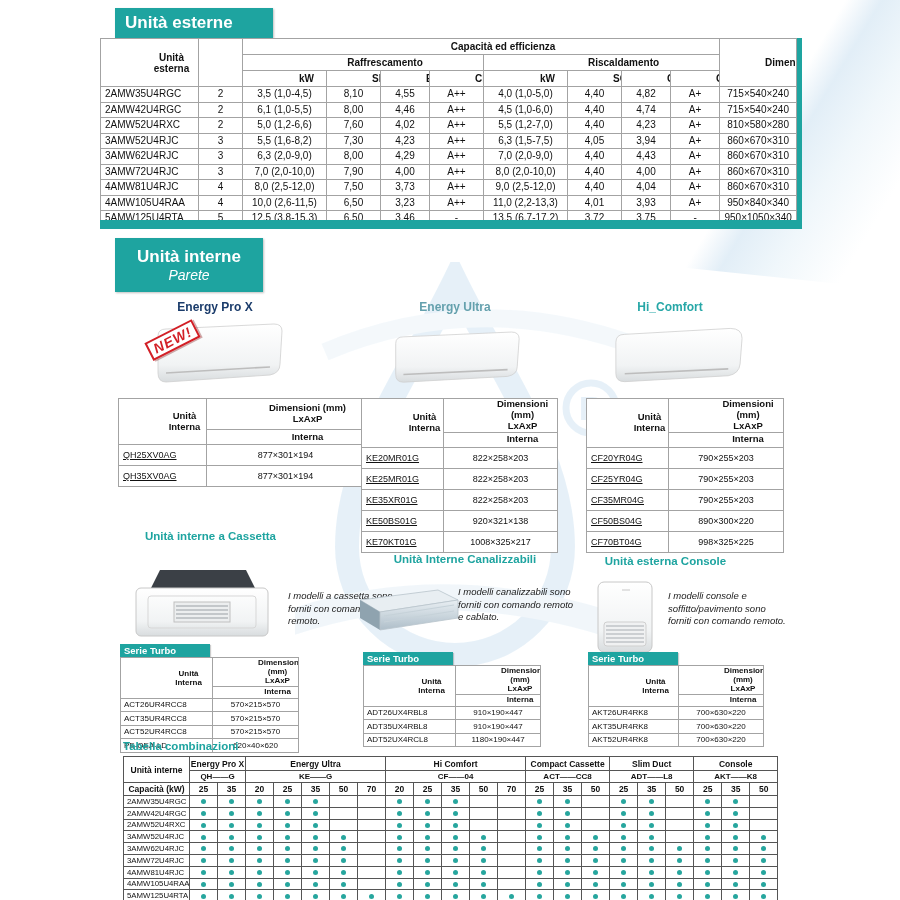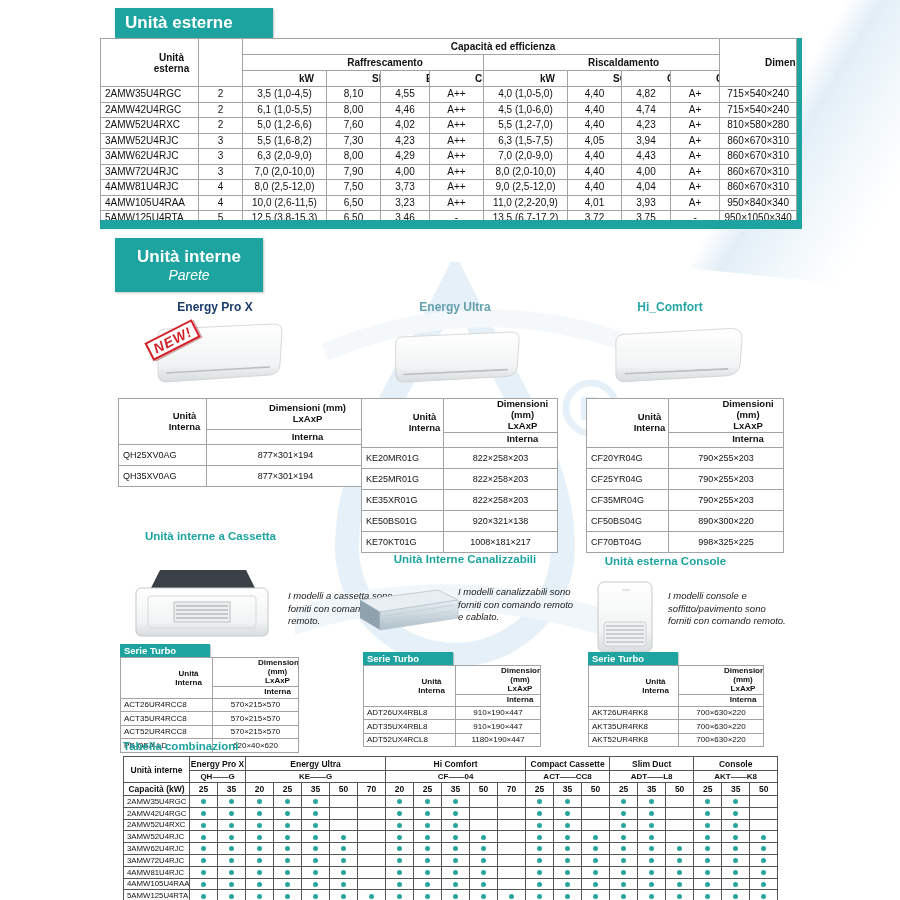--- a/index.html
+++ b/index.html
@@ -22,21 +22,21 @@
 
   .outdoor th{font-size:10px;height:15px;line-height:1.1;}
   .outdoor td{font-size:10px;height:14.5px;line-height:1;}
   .outdoor td.c0{text-align:left;padding-left:4px;}
 
   .tealbar{background:#1ea4a0;}
 
   .prodtitle{font-size:12px;font-weight:bold;text-align:center;}
   .dimtbl th{font-size:9.5px;line-height:1.15;}
   .dimtbl td{font-size:9px;height:20px;}
-  .dimtbl td.c0{text-align:left;padding-left:4px;}
+  .dimtbl td.c0{text-align:left;padding-left:4px;text-decoration:underline;}
 
   .sectitle{font-size:11.5px;font-weight:bold;color:#1ea4a0;text-align:center;}
   .note{font-size:9.5px;font-style:italic;line-height:1.32;color:#1b1b1b;}
   .seriebar{background:#1ea4a0;color:#fff;font-size:9.5px;font-weight:bold;
             display:flex;align-items:center;padding-left:4px;box-shadow:1px 1px 1px rgba(0,0,0,.2);}
   .serietbl th{font-size:8px;line-height:1.15;}
   .serietbl td{font-size:8px;height:12.5px;}
   .serietbl td.c0{text-align:left;padding-left:3px;}
 
   .combtitle{font-size:11.5px;font-weight:bold;color:#1ea4a0;}
@@ -214,21 +214,21 @@
         <td>A+</td>
         <td>860×670×310</td>
       </tr>
       <tr>
         <td class="c0">4AMW105U4RAA</td>
         <td>4</td>
         <td>10,0 (2,6-11,5)</td>
         <td>6,50</td>
         <td>3,23</td>
         <td>A++</td>
-        <td>11,0 (2,2-20,9)</td>
+        <td>11,0 (2,2-13,3)</td>
         <td>4,01</td>
         <td>3,93</td>
         <td>A+</td>
         <td>950×840×340</td>
       </tr>
       <tr>
         <td class="c0">5AMW125U4RTA</td>
         <td>5</td>
         <td>12,5 (3,8-15,3)</td>
         <td>6,50</td>
@@ -329,21 +329,21 @@
       <tr>
         <td class="c0">KE35XR01G</td>
         <td>822×258×203</td>
       </tr>
       <tr>
         <td class="c0">KE50BS01G</td>
         <td>920×321×138</td>
       </tr>
       <tr>
         <td class="c0">KE70KT01G</td>
-        <td>1008×181×217</td>
+        <td>1008×325×217</td>
       </tr>
     </tbody>
 </table>
 
 <table class="abs z1 tbl dimtbl" style="left:586px;top:398px;width:197px;">
   <colgroup>
       <col style="width:82px">
       <col style="width:115px">
     </colgroup>
   <thead>

